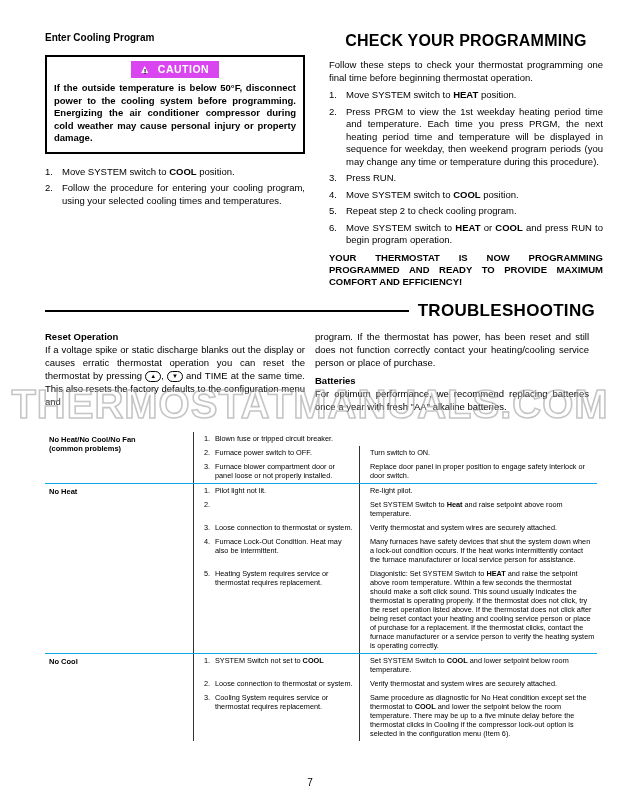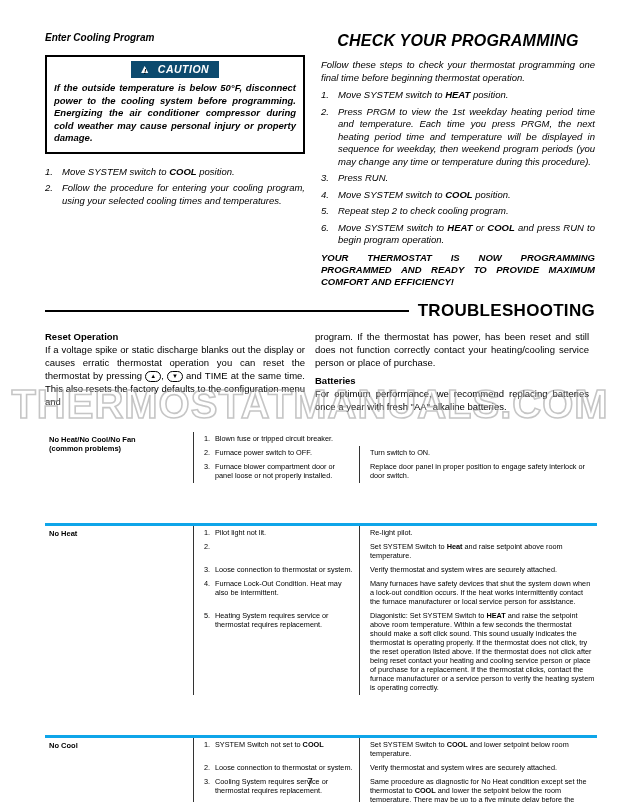--- a/index.html
+++ b/index.html
@@ -8,30 +8,30 @@
     position: relative;
     width: 620px; height: 802px;
     background: #fff;
     color: #000;
     font-family: "Liberation Sans", "DejaVu Sans", sans-serif;
     overflow: hidden;
   }
   .b { font-weight: bold; }
 
   
-  .top-cols { display: flex; padding: 32px 25px 0 45px; gap: 16px; font-style: italic; }
+  .top-cols { display: flex; padding: 32px 25px 0 45px; gap: 24px; }
   .col-l { width: 260px; flex-shrink: 0; }
   .col-r { width: 274px; flex-shrink: 0; }
 
   .sec-subtitle { font-size: 10px; font-weight: bold; margin-bottom: 12px; }
 
   .caution-box { border: 2px solid #000; padding: 4px 7px 7px 7px; }
   .caution-label-row { display: flex; justify-content: center; margin-bottom: 4px; }
   .caution-label {
-    background: #0c4a6e; color: #fff;
+    background: #d946ef; color: #fff;
     font-size: 10.5px; font-weight: bold; letter-spacing: 0.5px;
     padding: 2px 10px 3px 8px;
     display: inline-flex; align-items: flex-end;
   }
   .warn-tri { position: relative; display: inline-block; width: 13px; height: 11px; margin-right: 6px; }
   .warn-tri::before { content: "▲"; position: absolute; left: 0; top: -1px; color: #fff; font-size: 12px; line-height: 12px; }
   .warn-tri::after { content: "!"; position: absolute; left: 5px; top: 2.5px; color: #000; font-size: 8px; font-weight: bold; line-height: 9px; }
   .caution-body { font-size: 9.5px; font-weight: bold; line-height: 12.5px; text-align: justify; }
 
   .steps { margin-top: 12px; }
@@ -56,21 +56,21 @@
     padding: 0 4px; font-size: 6px; line-height: 9px; vertical-align: 1px;
   }
 
   
   .tbl { margin: 14px 23px 0 45px; font-size: 7.3px; line-height: 9px; }
   .tbl-head { display: flex; font-size: 9.5px; font-weight: bold; border-bottom: 2px solid #000; }
   .th-sym   { width: 148px; padding: 1px 4px 3px 4px; }
   .th-cause { width: 166px; padding: 1px 4px 3px 10px; border-left: 1px solid #333; }
   .th-act   { flex: 1;      padding: 1px 4px 3px 10px; border-left: 1px solid #333; }
   .tbl-row { display: flex; }
-  .tbl-row + .tbl-row { border-top: 3px solid #0ea5e9; margin-top: 40px; }
+  .tbl-row + .tbl-row { border-top: 1px solid #0ea5e9; }
   .td-sym { width: 148px; padding: 3px 6px 3px 4px; font-weight: bold; font-size: 7.5px; line-height: 9.5px; flex-shrink: 0; }
   .pairs { flex: 1; display: flex; flex-direction: column; }
   .pair { display: flex; flex: 1; }
   .td-cause { width: 166px; flex-shrink: 0; border-left: 1px solid #333; padding: 2px 6px 3px 10px; display: flex; }
   .td-cause .cnum { width: 11px; flex-shrink: 0; }
   .td-cause .ctext { flex: 1; }
   .td-act { flex: 1; border-left: 1px solid #333; padding: 2px 2px 3px 10px; }
 
   
   .watermark {

